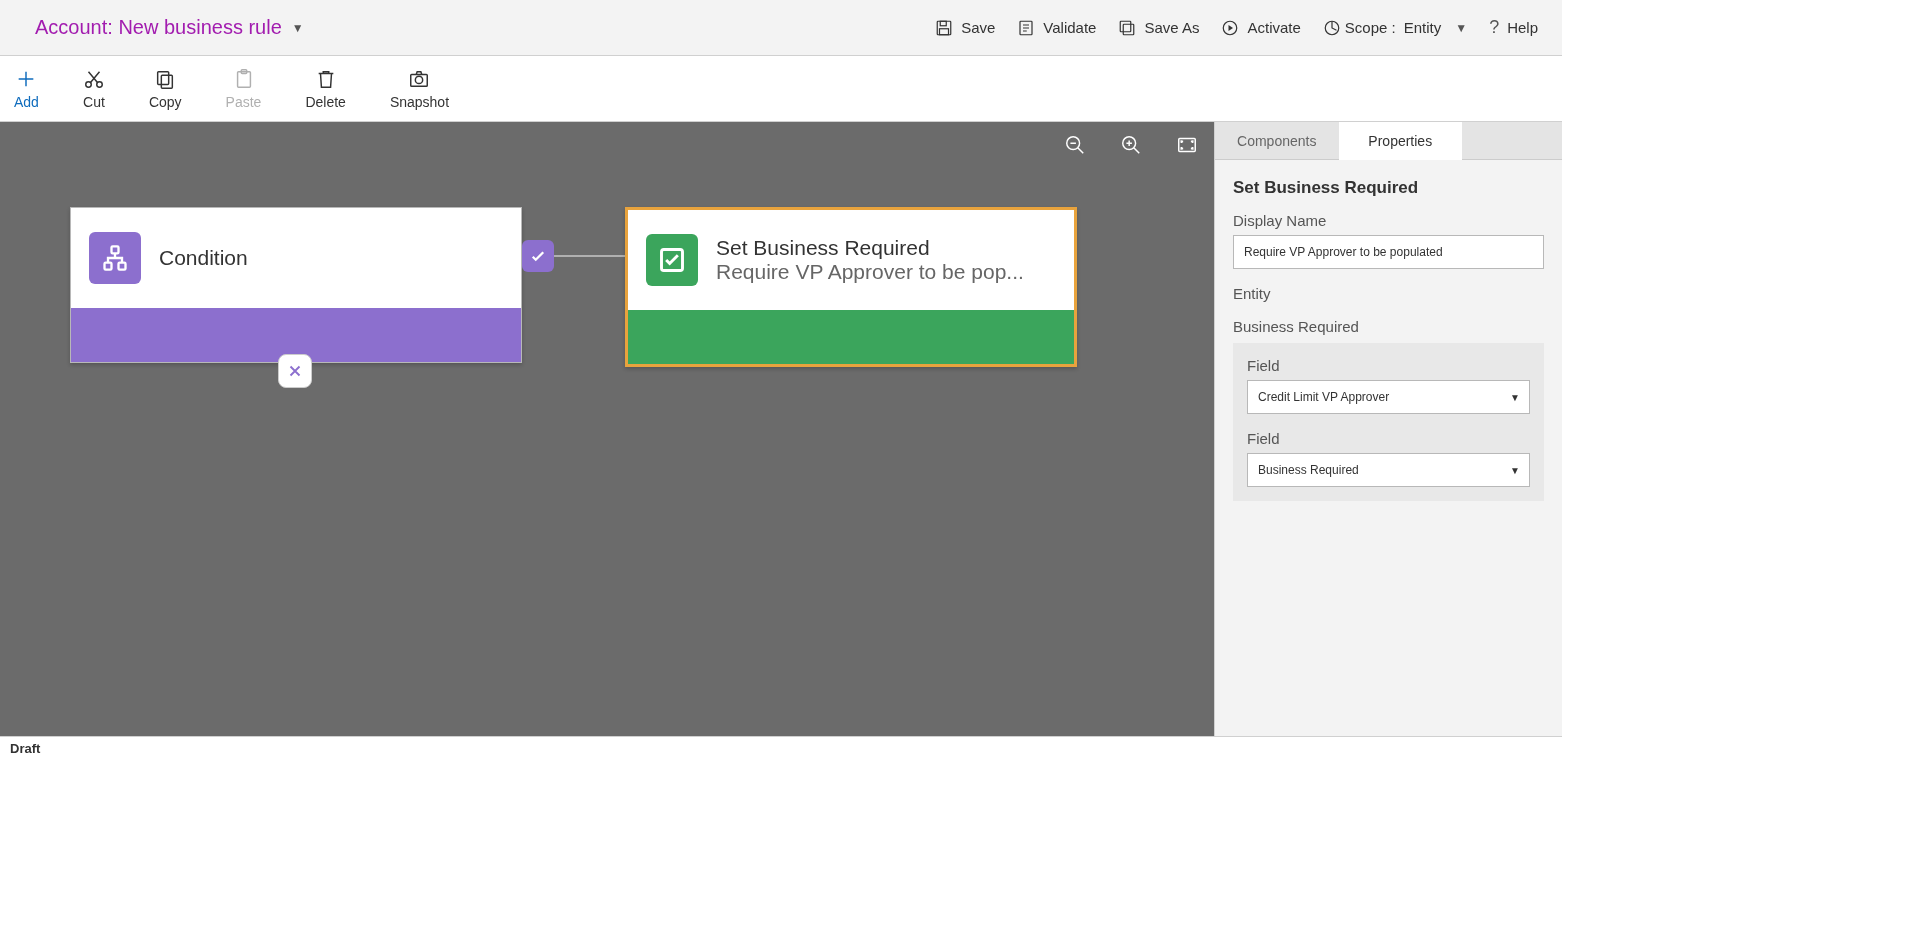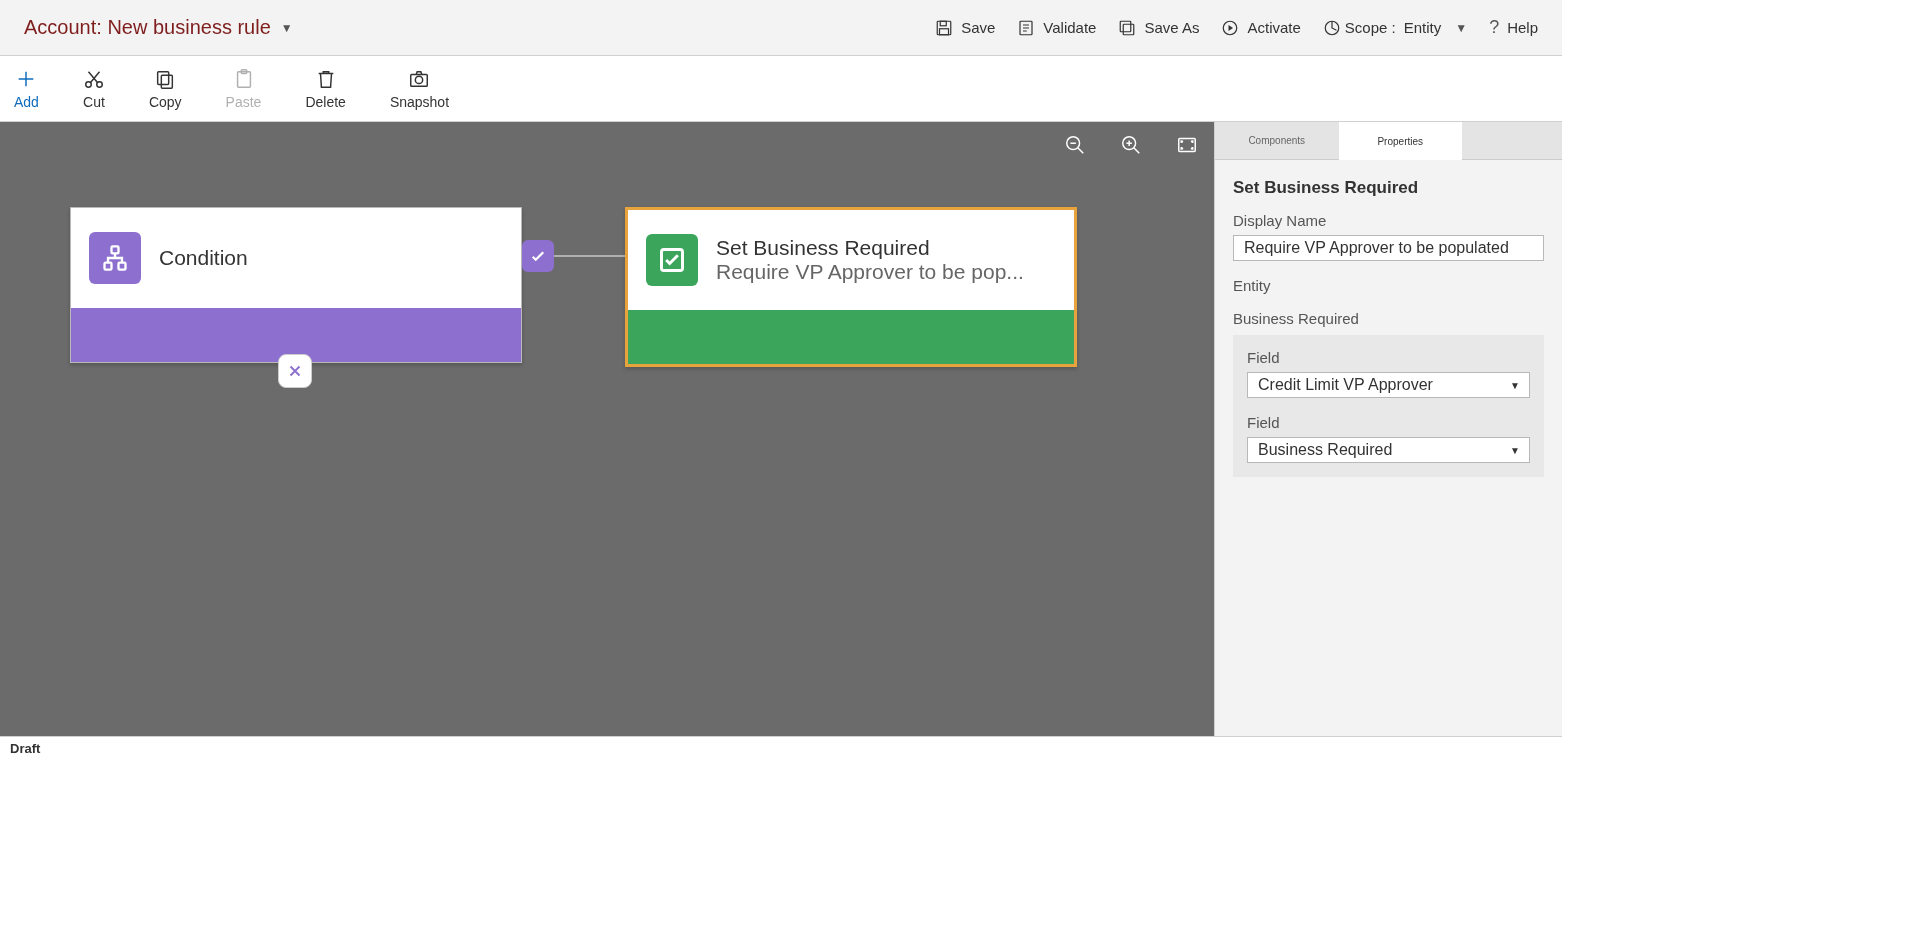--- a/index.html
+++ b/index.html
@@ -10,21 +10,21 @@
 .main-area { width: 1562px; height: 100%; position: relative; display: flex; flex-direction: column; }
 
 .topbar { height: 58px; background: #000; display: flex; align-items: center; }
 .waffle { width: 58px; height: 58px; background: #742774; display: flex; align-items: center; justify-content: center; }
 .waffle-grid { width: 20px; height: 20px; display: grid; grid-template-columns: repeat(3,1fr); grid-template-rows: repeat(3,1fr); gap: 2px; }
 .waffle-dot { background: #fff; }
 .brand { color: #fff; font-size: 20px; font-weight: 400; padding-left: 24px; }
 .topbar-sep { width: 1px; height: 58px; background: #333; margin-left: 80px; }
 
 .subheader { height: 56px; background: #f3f3f3; border-bottom: 1px solid #d0d0d0; display: flex; align-items: center; padding: 0 24px; }
-.rule-title { font-size: 20px; color: #7f1d1d; font-weight: 400; }
+.rule-title { font-size: 20px; color: #a21caf; font-weight: 400; margin-left: 11px; }
 .chev { margin-left: 10px; color: #555; font-size: 12px; }
 .subheader-spacer { flex: 1; }
 .sub-btn { display: flex; align-items: center; gap: 8px; margin-left: 22px; color: #333; font-size: 15px; cursor: pointer; }
 .sub-btn svg { width: 18px; height: 18px; }
 .scope-lbl { margin-left: 22px; color: #333; font-size: 15px; display:flex; align-items:center; gap:4px;}
 .scope-val { margin-left: 4px; font-size: 15px; }
 
 .toolbar { height: 66px; background: #fff; border-bottom: 1px solid #d0d0d0; display: flex; align-items: center; padding-left: 14px; gap: 44px; }
 .tool { display: flex; flex-direction: column; align-items: center; gap: 4px; cursor: pointer; color: #333; font-size: 14px; }
 .tool.disabled { color: #b0b0b0; }
@@ -53,27 +53,27 @@
 .node-bar.green { background: #3ba55c; }
 
 .out-port { position: absolute; width: 32px; height: 32px; border-radius: 6px; display: flex; align-items: center; justify-content: center; }
 .out-check { left: 522px; top: 118px; background: #8c6fce; color: #fff; }
 .out-x { left: 278px; top: 232px; background: #fff; border: 1px solid #ccc; color: #8c6fce; border-radius: 8px; width: 34px; height: 34px; }
 .connector { position: absolute; height: 2px; background: #b0b0b0; }
 .conn1 { left: 554px; top: 133px; width: 71px; }
 
 .side { width: 348px; background: #f3f3f3; border-left: 1px solid #d0d0d0; display: flex; flex-direction: column; }
 .tabs { display: flex; height: 38px; }
-.tab { flex: 1; display: flex; align-items: center; justify-content: center; font-size: 10px; color: #666; cursor: pointer; background: #e4e4e4; border-bottom: 1px solid #ccc; }
+.tab { flex: 1; display: flex; align-items: center; justify-content: center; font-size: 14px; color: #666; cursor: pointer; background: #e4e4e4; border-bottom: 1px solid #ccc; }
 .tab.active { background: #fff; color: #333; border-bottom: none; }
 .panel { padding: 18px; flex: 1; overflow: auto; }
 .panel h3 { font-size: 17px; font-weight: 600; color: #333; margin-bottom: 14px; }
 .field-group { margin-bottom: 16px; }
 .field-label { font-size: 15px; color: #555; margin-bottom: 6px; display: block; }
-.field-input { width: 100%; height: 26px; border: 1px solid #b8b8b8; background: #fff; padding: 0 10px; font-size: 16px; color: #333; }
+.field-input { width: 100%; height: 34px; border: 1px solid #b8b8b8; background: #fff; padding: 0 10px; font-size: 12px; color: #333; }
 .field-input[readonly] { background: #fff; }
 .subsection { background: #e8e8e8; padding: 14px; margin-top: 4px; }
 .subsection .field-label { font-size: 15px; }
 .select-wrap { position: relative; }
 .select-caret { position: absolute; right: 10px; top: 50%; transform: translateY(-50%); pointer-events: none; font-size: 10px; color: #333; }
 
 .statusbar { height: 24px; background: #fff; border-top: 1px solid #d0d0d0; display: flex; align-items: center; padding: 0 10px; font-size: 13px; font-weight: 600; color: #333; }
 </style>
 </head>
 <body>

